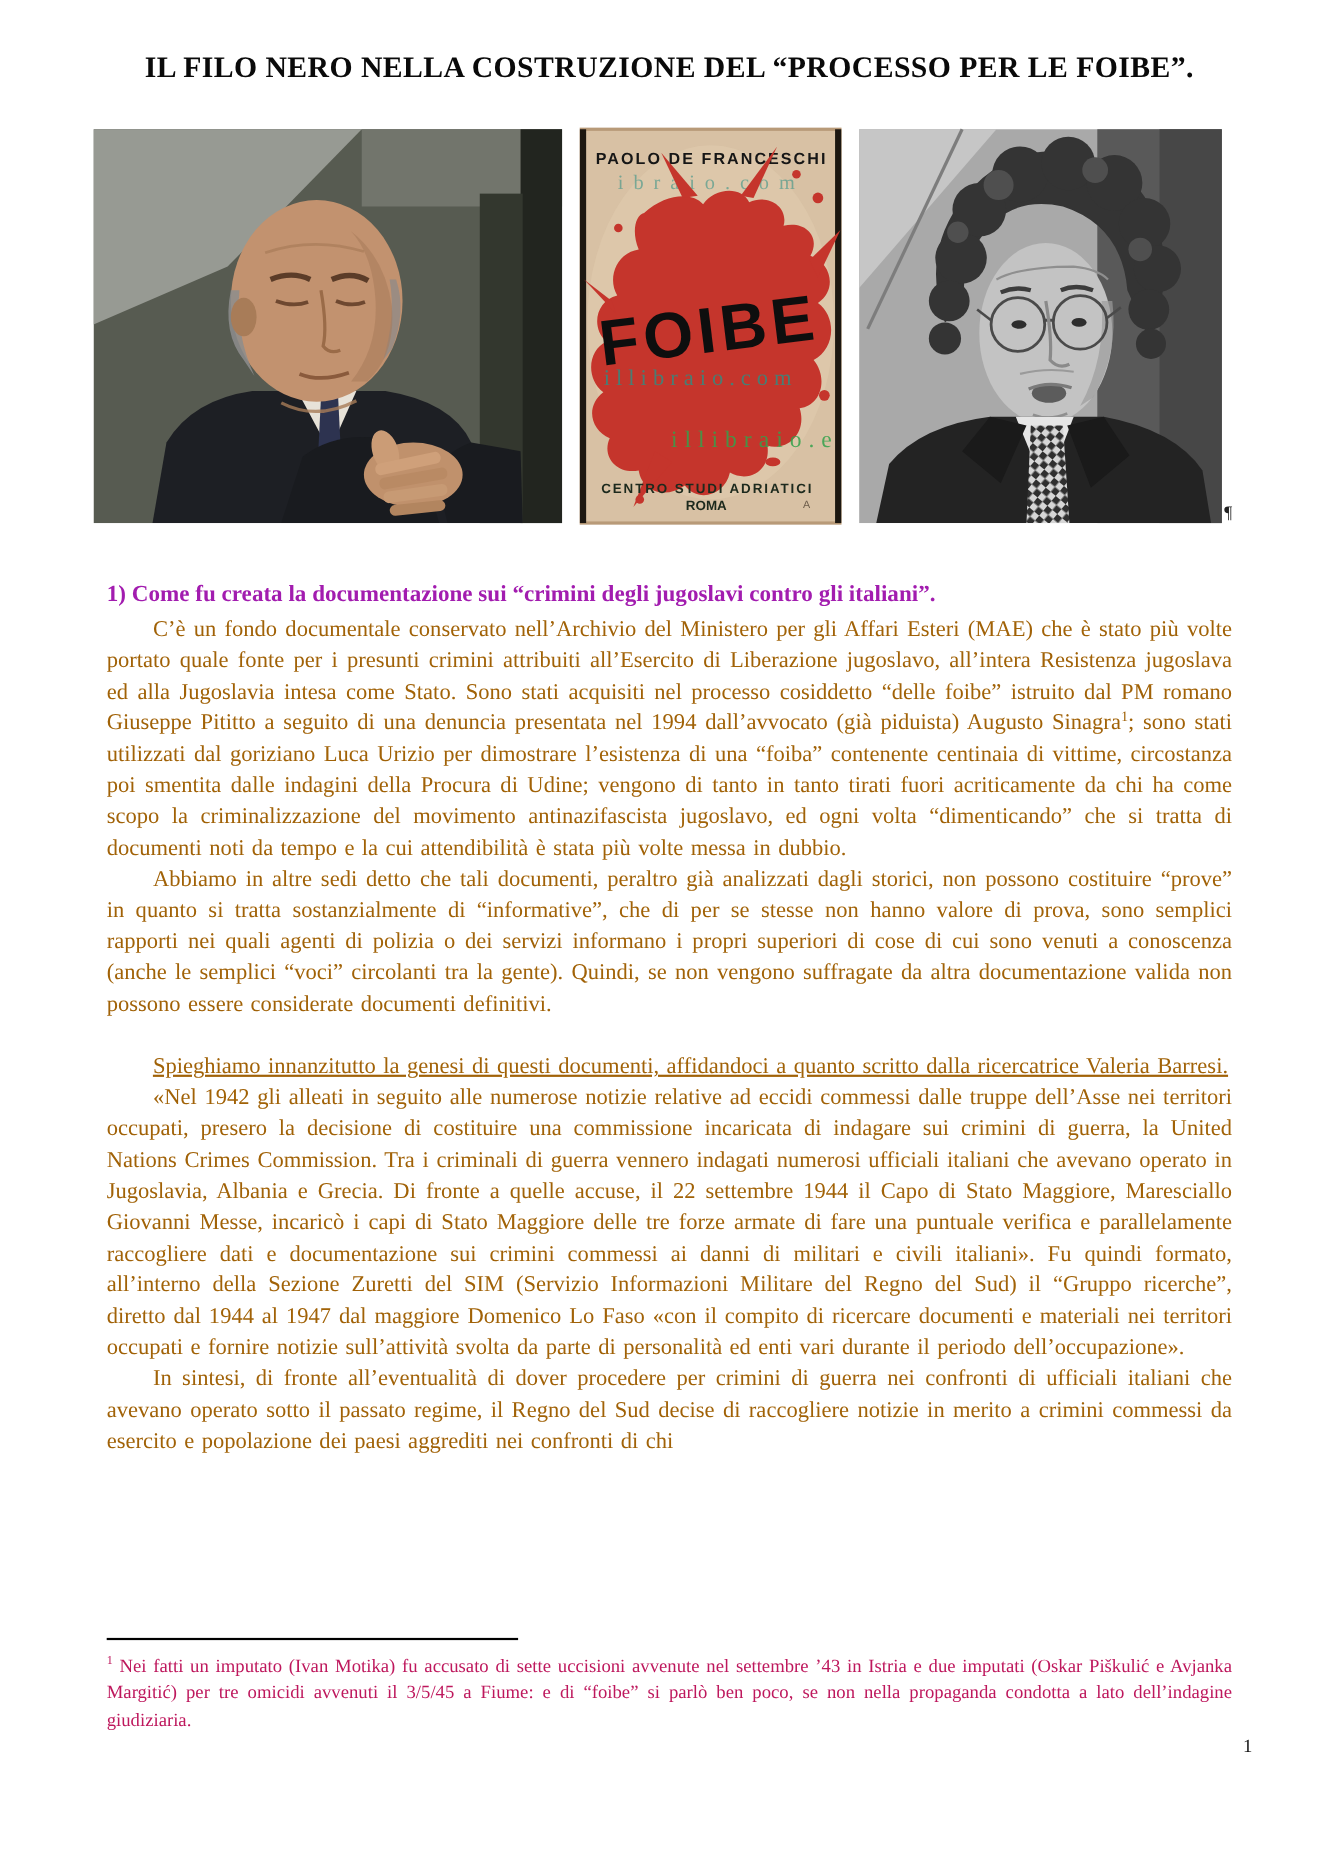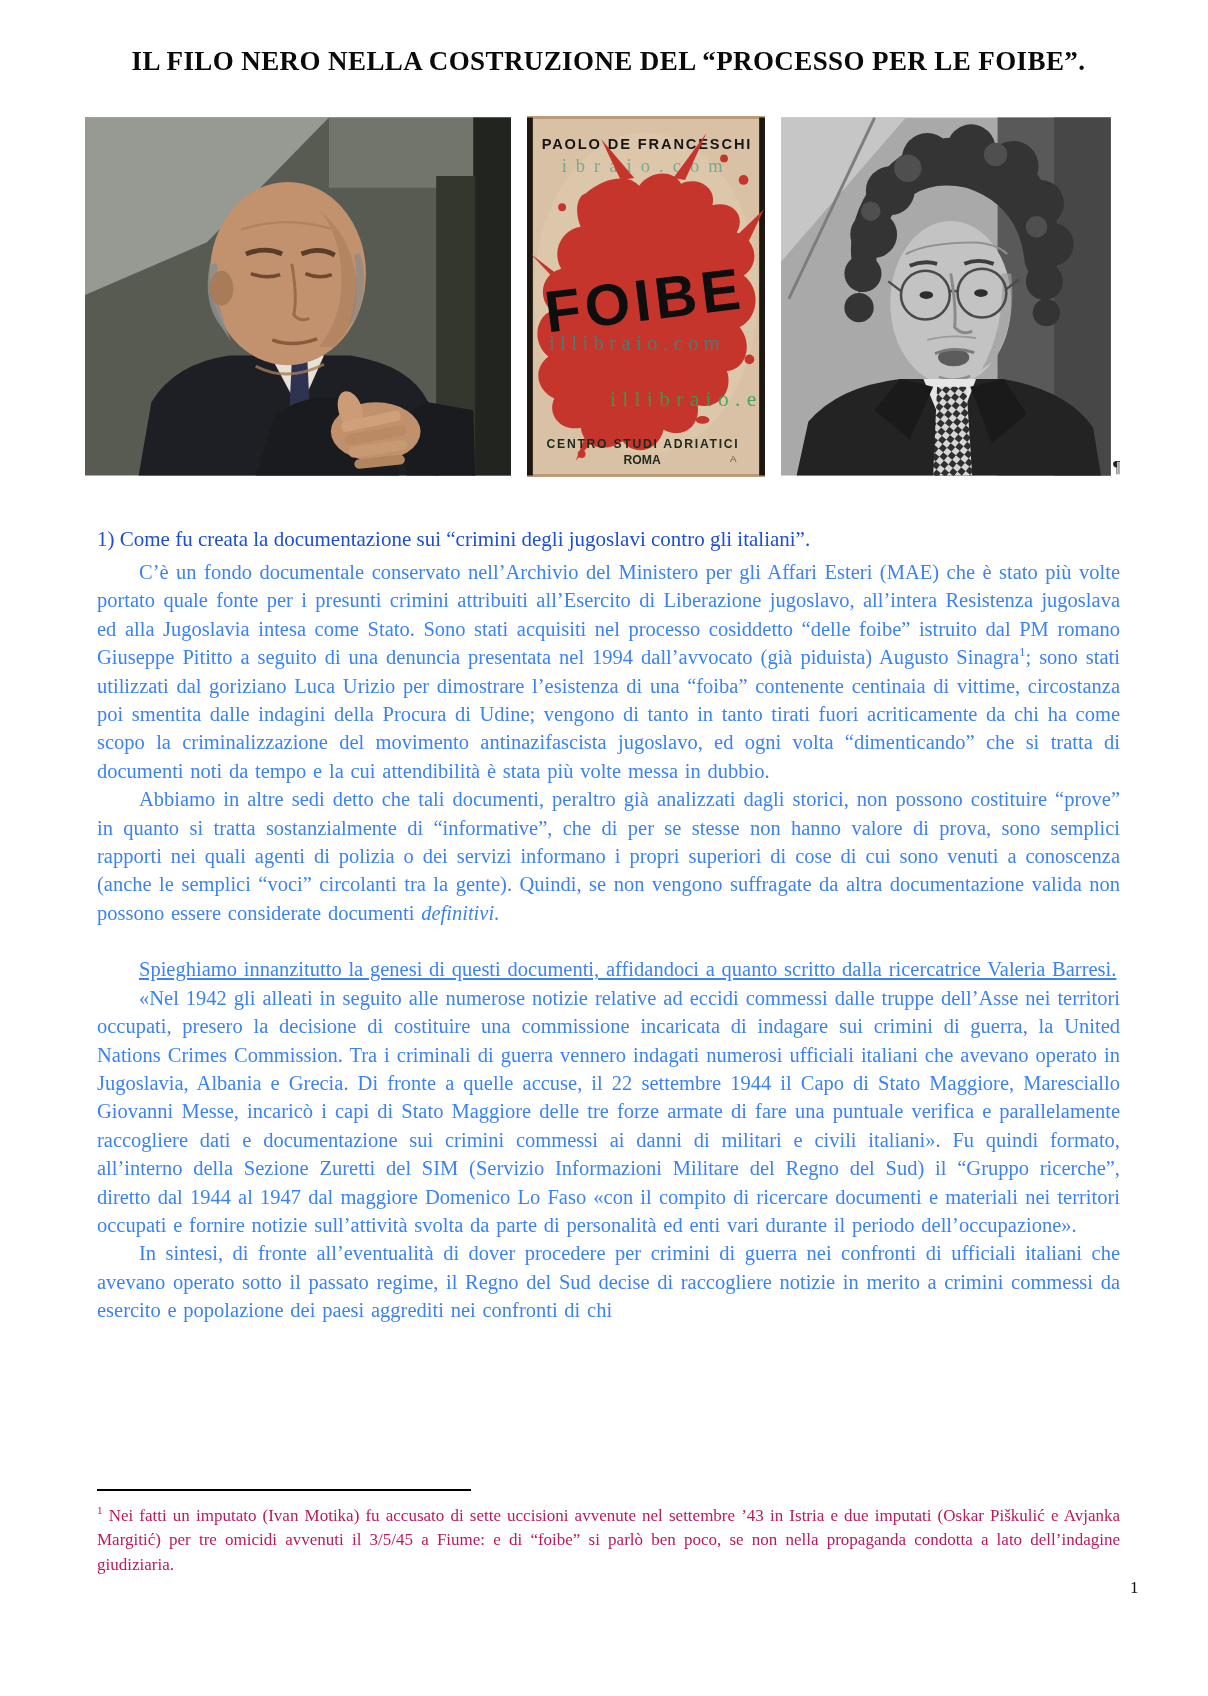--- a/index.html
+++ b/index.html
@@ -24,35 +24,35 @@
   }
   .photo-strip svg{display:block;height:367px;}
   .pilcrow{
     position:absolute;top:458px;left:1113px;
     font-size:16px;color:#222;font-family:"Liberation Serif",serif;
   }
   .content{
     position:absolute;top:524px;left:97px;width:1023px;
   }
   .section-heading{
-    font-size:21px;font-weight:normal;line-height:30px;
-    color:#1d4ed8;
+    font-size:21px;font-weight:bold;line-height:30px;
+    color:#a21caf;
     margin:0 0 4px 0;
   }
   .para{
     margin:0;
     font-size:20.5px;line-height:28.4px;
     text-align:justify;
     text-indent:42px;
     word-spacing:.08em;
-    color:#3b82f6;
+    color:#a16207;
   }
   .para.gap-before{margin-top:28px;text-decoration:underline;}
   .fnref{font-size:13px;vertical-align:super;line-height:0;}
-  .em{font-style:italic;}
+  .em{}
   .footnote-block{
     position:absolute;top:1489px;left:97px;width:1023px;
   }
   .footnote-sep{
     width:374px;height:0;border-top:2px solid #000;margin-bottom:7px;
   }
   .footnote-text{
     font-size:17px;line-height:24.5px;text-align:justify;
     word-spacing:.05em;color:#be185d;margin:0;
   }

